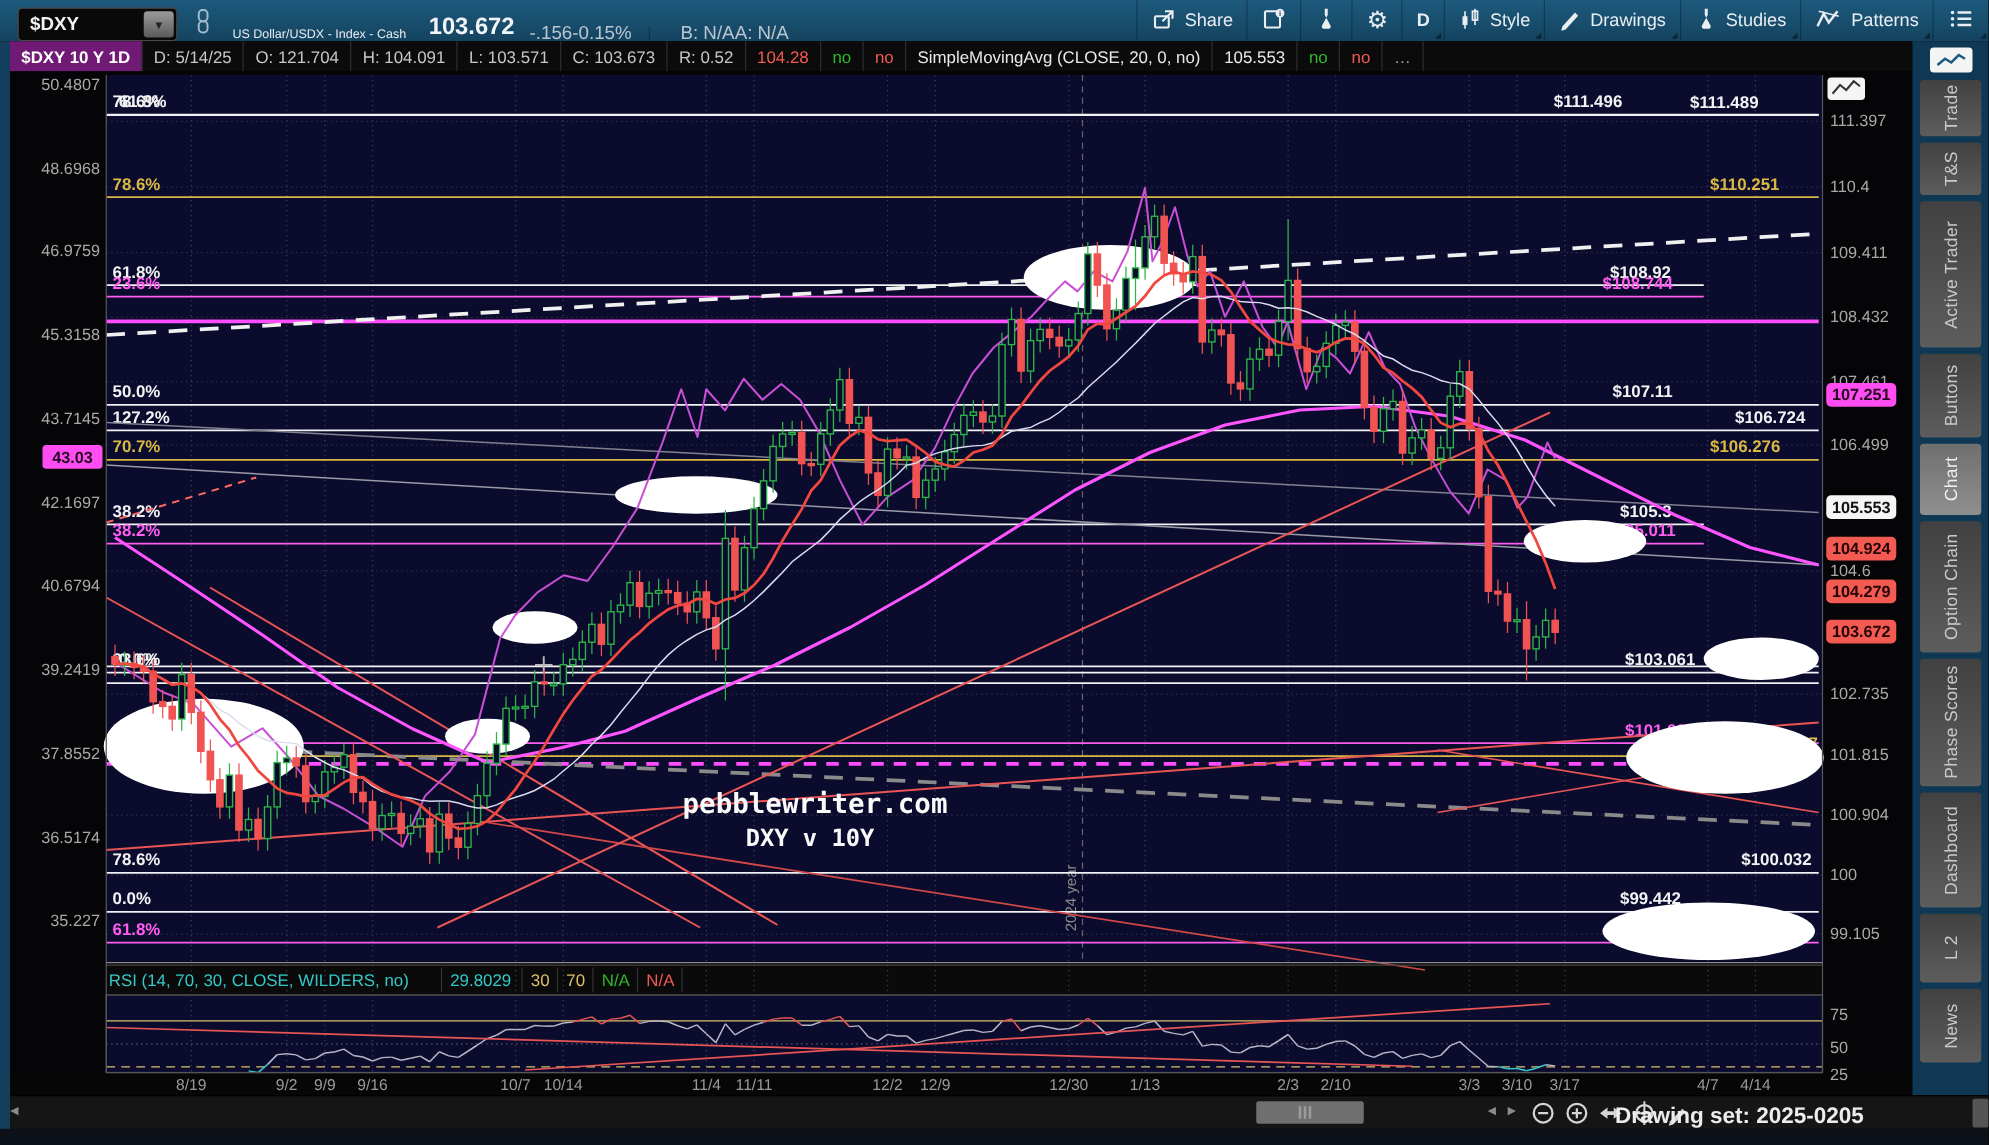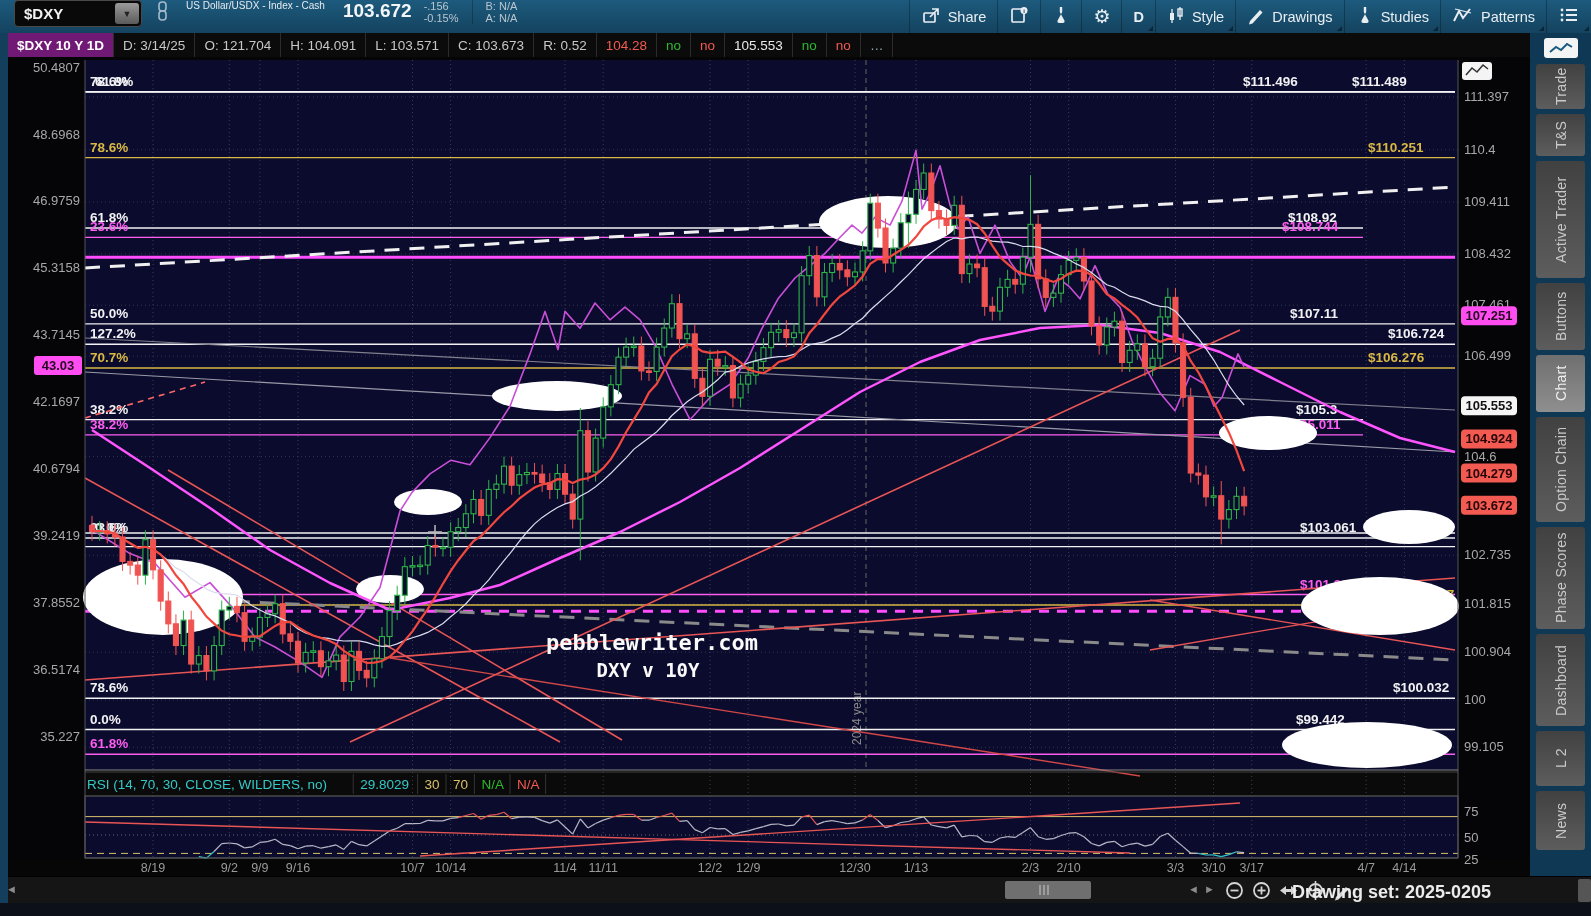--- a/index.html
+++ b/index.html
@@ -1,30 +1,30 @@
 <!DOCTYPE html>
 <html><head>
 <meta charset="utf-8">
 <style>
   html,body{margin:0;padding:0;background:#000;}
   #app{position:relative;width:1591px;height:916px;overflow:hidden;background:#06060a;
        font-family:"Liberation Sans",sans-serif;-webkit-font-smoothing:antialiased;}
   
   #topbar{position:absolute;left:0;top:0;width:1591px;height:33px;
-          background:linear-gradient(#1d5a7d,#14435f);color:#e9eef2;display:flex;align-items:flex-start;}
+          background:linear-gradient(#1d5a7d,#14435f);color:#e9eef2;display:flex;align-items:flex-end;}
   #symbolbox{position:relative;margin-left:14px;width:126px;height:25px;background:#090909;
              border:1px solid #494949;border-radius:4px;display:flex;align-items:center;}
   #symbolbox .sym{margin-left:9px;font-size:15px;font-weight:bold;color:#f2f2f2;flex:1;}
   #symbolbox .dd{width:24px;height:21px;margin-right:2px;border-radius:3px;
                  background:linear-gradient(#9a9a9a,#5a5a5a);display:flex;align-items:center;justify-content:center;
                  color:#222;font-size:9px;}
   .linkicon{margin:0 10px 0 12px;opacity:.85;}
   #desc{font-size:10px;color:#e5ebf0;margin:0 18px 0 6px;white-space:nowrap;}
   #last{font-size:19px;font-weight:bold;color:#f2f5f7;margin-right:12px;}
-  .stack{display:flex;flex-direction:column;line-height:12px;font-size:11px;color:#b9c6d0;margin-right:14px;}
+  .stack{display:flex;flex-direction:row;line-height:12px;font-size:15px;color:#b9c6d0;margin-right:14px;}
   #tb-right{margin-left:auto;display:flex;height:33px;align-items:stretch;}
   .tb-btn{position:relative;display:flex;align-items:center;gap:7px;padding:16px 11px;font-size:14.5px;
           border-left:1px solid rgba(0,0,0,.28);cursor:default;white-space:nowrap;}
   .tb-btn .car{position:absolute;right:2px;bottom:2px;width:0;height:0;
                border-left:5px solid transparent;border-bottom:5px solid #0d2636;}
   .gear{font-size:19px;line-height:19px;font-family:"DejaVu Sans",sans-serif;}
   
   #chart-header{position:absolute;left:8px;top:33px;width:1522px;height:24px;background:#0b0b0b;
                 display:flex;align-items:stretch;color:#c7c7c7;font-size:13.5px;}
   #chart-header .cell{display:flex;align-items:center;padding:0 9px;border-right:1px solid #2c2c2c;white-space:nowrap;}
@@ -65,21 +65,21 @@
           <rect x="5" y="2" width="7" height="9" rx="3" fill="none" stroke="#bcd" stroke-width="1.6"></rect>
           <rect x="5" y="11" width="7" height="9" rx="3" fill="none" stroke="#bcd" stroke-width="1.6"></rect>
         </svg>
     </span>
     <span id="desc">US Dollar/USDX - Index - Cash</span>
     <span id="last">103.672</span>
     <span class="stack">
       <span>-.156</span>
         <span>-0.15%</span>
     </span>
-    <span class="stack" style="border-left:1px solid rgba(0,0,0,.25);padding-left:12px;">
+    <span class="stack" style="border-left:1px solid rgba(0,0,0,.25);padding-left:24px;">
       <span>B: N/A</span>
         <span>A: N/A</span>
     </span>
     <div id="tb-right">
         <div class="tb-btn">
           <span><svg width="20" height="20" viewBox="0 0 20 20">
               <rect x="3" y="8" width="11" height="9" rx="1" fill="none" stroke="#e9eef2" stroke-width="1.7"></rect>
               <path d="M11 4 h6 v6 M17 4 l-8 8" fill="none" stroke="#e9eef2" stroke-width="1.7"></path>
             </svg></span>
           <span>Share</span>
@@ -146,29 +146,30 @@
                 <line x1="8" y1="15" x2="19" y2="15"></line>
               </g>
             </svg></span>
           <span class="car"></span>
         </div>
       </div>
   </div>
 
   <div id="chart-header">
       <div class="cell" style="color: rgb(255, 255, 255); font-weight: bold; background: #701a75;">$DXY 10 Y 1D</div>
-      <div class="cell">D: 3/14/25</div>
+      <div class="cell">D: 5/14/25</div>
       <div class="cell">O: 121.704</div>
       <div class="cell">H: 104.091</div>
       <div class="cell">L: 103.571</div>
       <div class="cell">C: 103.673</div>
       <div class="cell">R: 0.52</div>
       <div class="cell" style="color: rgb(242, 90, 82);">104.28</div>
       <div class="cell" style="color: rgb(46, 184, 46);">no</div>
       <div class="cell" style="color: rgb(242, 90, 82);">no</div>
+      <div class="cell" style="color: rgb(233, 233, 233);">SimpleMovingAvg (CLOSE, 20, 0, no)</div>
       <div class="cell" style="color: rgb(233, 233, 233);">105.553</div>
       <div class="cell" style="color: rgb(46, 184, 46);">no</div>
       <div class="cell" style="color: rgb(242, 90, 82);">no</div>
       <div class="cell" style="color: rgb(143, 168, 184);">…</div>
     </div>
 
   <svg id="chart-svg" width="1530" height="819" viewBox="0 57 1530 819">
       <rect x="0" y="57" width="1530" height="819" fill="#050508"></rect>
       <rect x="85" y="60" width="1373" height="710" fill="#0b0b2d"></rect>
       <rect x="85" y="796" width="1373" height="62" fill="#0b0b2d"></rect>

